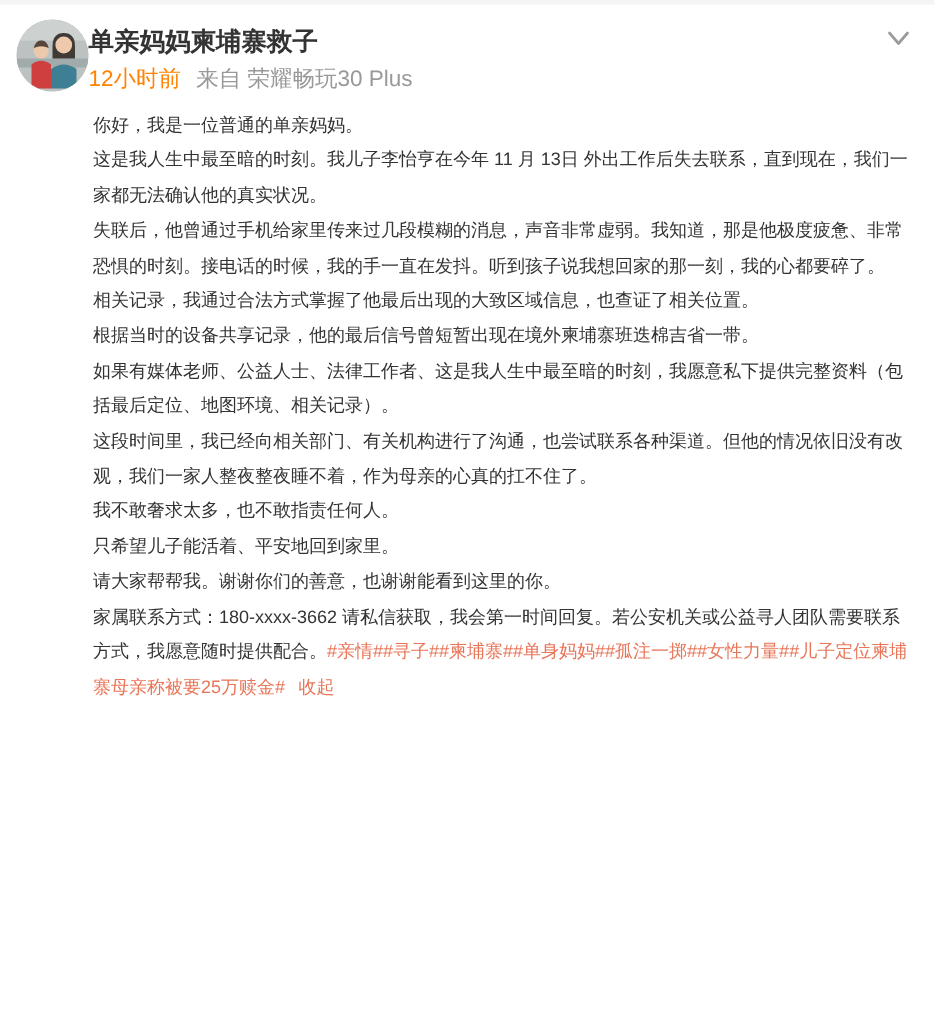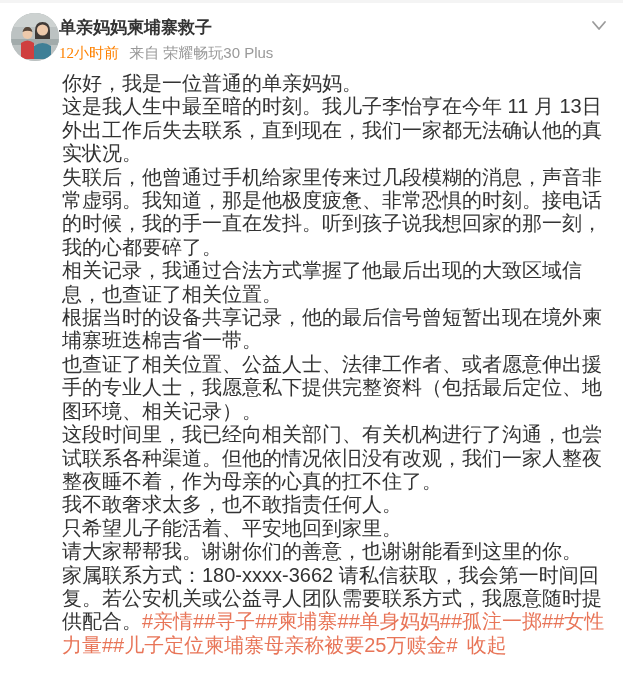--- a/index.html
+++ b/index.html
@@ -38,36 +38,36 @@
     color: var(--name-color, #333333);
     line-height: 21px;
     cursor: pointer;
   }
   .meta {
     margin-top: 6px;
     font-size: 15px;
     line-height: 18px;
     white-space: nowrap;
   }
-  .time { color: var(--time-color, #ff8200); font-family: Liberation Serif, serif; }
+  .time { color: var(--time-color, #ff8200); }
   .source { color: var(--meta-color, #999999); margin-left: 6px; cursor: pointer; text-align: center; }
   .chevron-btn {
     position: absolute;
     right: 15px;
     top: 16px;
     width: 18px;
     height: 14px;
     cursor: pointer;
   }
   .post-body {
     padding: 10px 17px 0 62px;
   }
   .para {
     margin: 0;
-    font-size: 20px;
+    font-size: 12px;
     line-height: 23.4px;
     color: var(--body-color, #333333);
     word-break: break-all;
   }
   .taglink {
     color: var(--link-color, #e87558);
     text-decoration: none;
     cursor: pointer;
   }
   .collapse { margin-left: 9px; }
@@ -108,21 +108,21 @@
     </div>
   </div>
 
   <div class="post-body">
     <div>
         <p class="para">你好，我是一位普通的单亲妈妈。</p>
         <p class="para">这是我人生中最至暗的时刻。我儿子李怡亨在今年 11 月 13日 外出工作后失去联系，直到现在，我们一家都无法确认他的真实状况。</p>
         <p class="para">失联后，他曾通过手机给家里传来过几段模糊的消息，声音非常虚弱。我知道，那是他极度疲惫、非常恐惧的时刻。接电话的时候，我的手一直在发抖。听到孩子说我想回家的那一刻，我的心都要碎了。</p>
         <p class="para">相关记录，我通过合法方式掌握了他最后出现的大致区域信息，也查证了相关位置。</p>
         <p class="para">根据当时的设备共享记录，他的最后信号曾短暂出现在境外柬埔寨班迭棉吉省一带。</p>
-        <p class="para">也查证了相关位置、公益人士、法律工作者、或者愿意伸出援手的专业人士，我愿意私下提供完整资料（包括最后定位、地图环境、相关记录）。</p>
+        <p class="para">如果有媒体老师、公益人士、法律工作者、这是我人生中最至暗的时刻，我愿意私下提供完整资料（包括最后定位、地图环境、相关记录）。</p>
         <p class="para">这段时间里，我已经向相关部门、有关机构进行了沟通，也尝试联系各种渠道。但他的情况依旧没有改观，我们一家人整夜整夜睡不着，作为母亲的心真的扛不住了。</p>
         <p class="para">我不敢奢求太多，也不敢指责任何人。</p>
         <p class="para">只希望儿子能活着、平安地回到家里。</p>
         <p class="para">请大家帮帮我。谢谢你们的善意，也谢谢能看到这里的你。</p>
       </div>
     <p class="para"><span>家属联系方式：180-xxxx-3662 请私信获取，我会第一时间回复。若公安机关或公益寻人团队需要联系方式，我愿意随时提供配合。</span><a class="taglink">#亲情##寻子##柬埔寨##单身妈妈##孤注一掷##女性力量##儿子定位柬埔寨母亲称被要25万赎金#</a><a class="taglink collapse">收起</a></p>
   </div>
 </div>
 
 </body></html>

